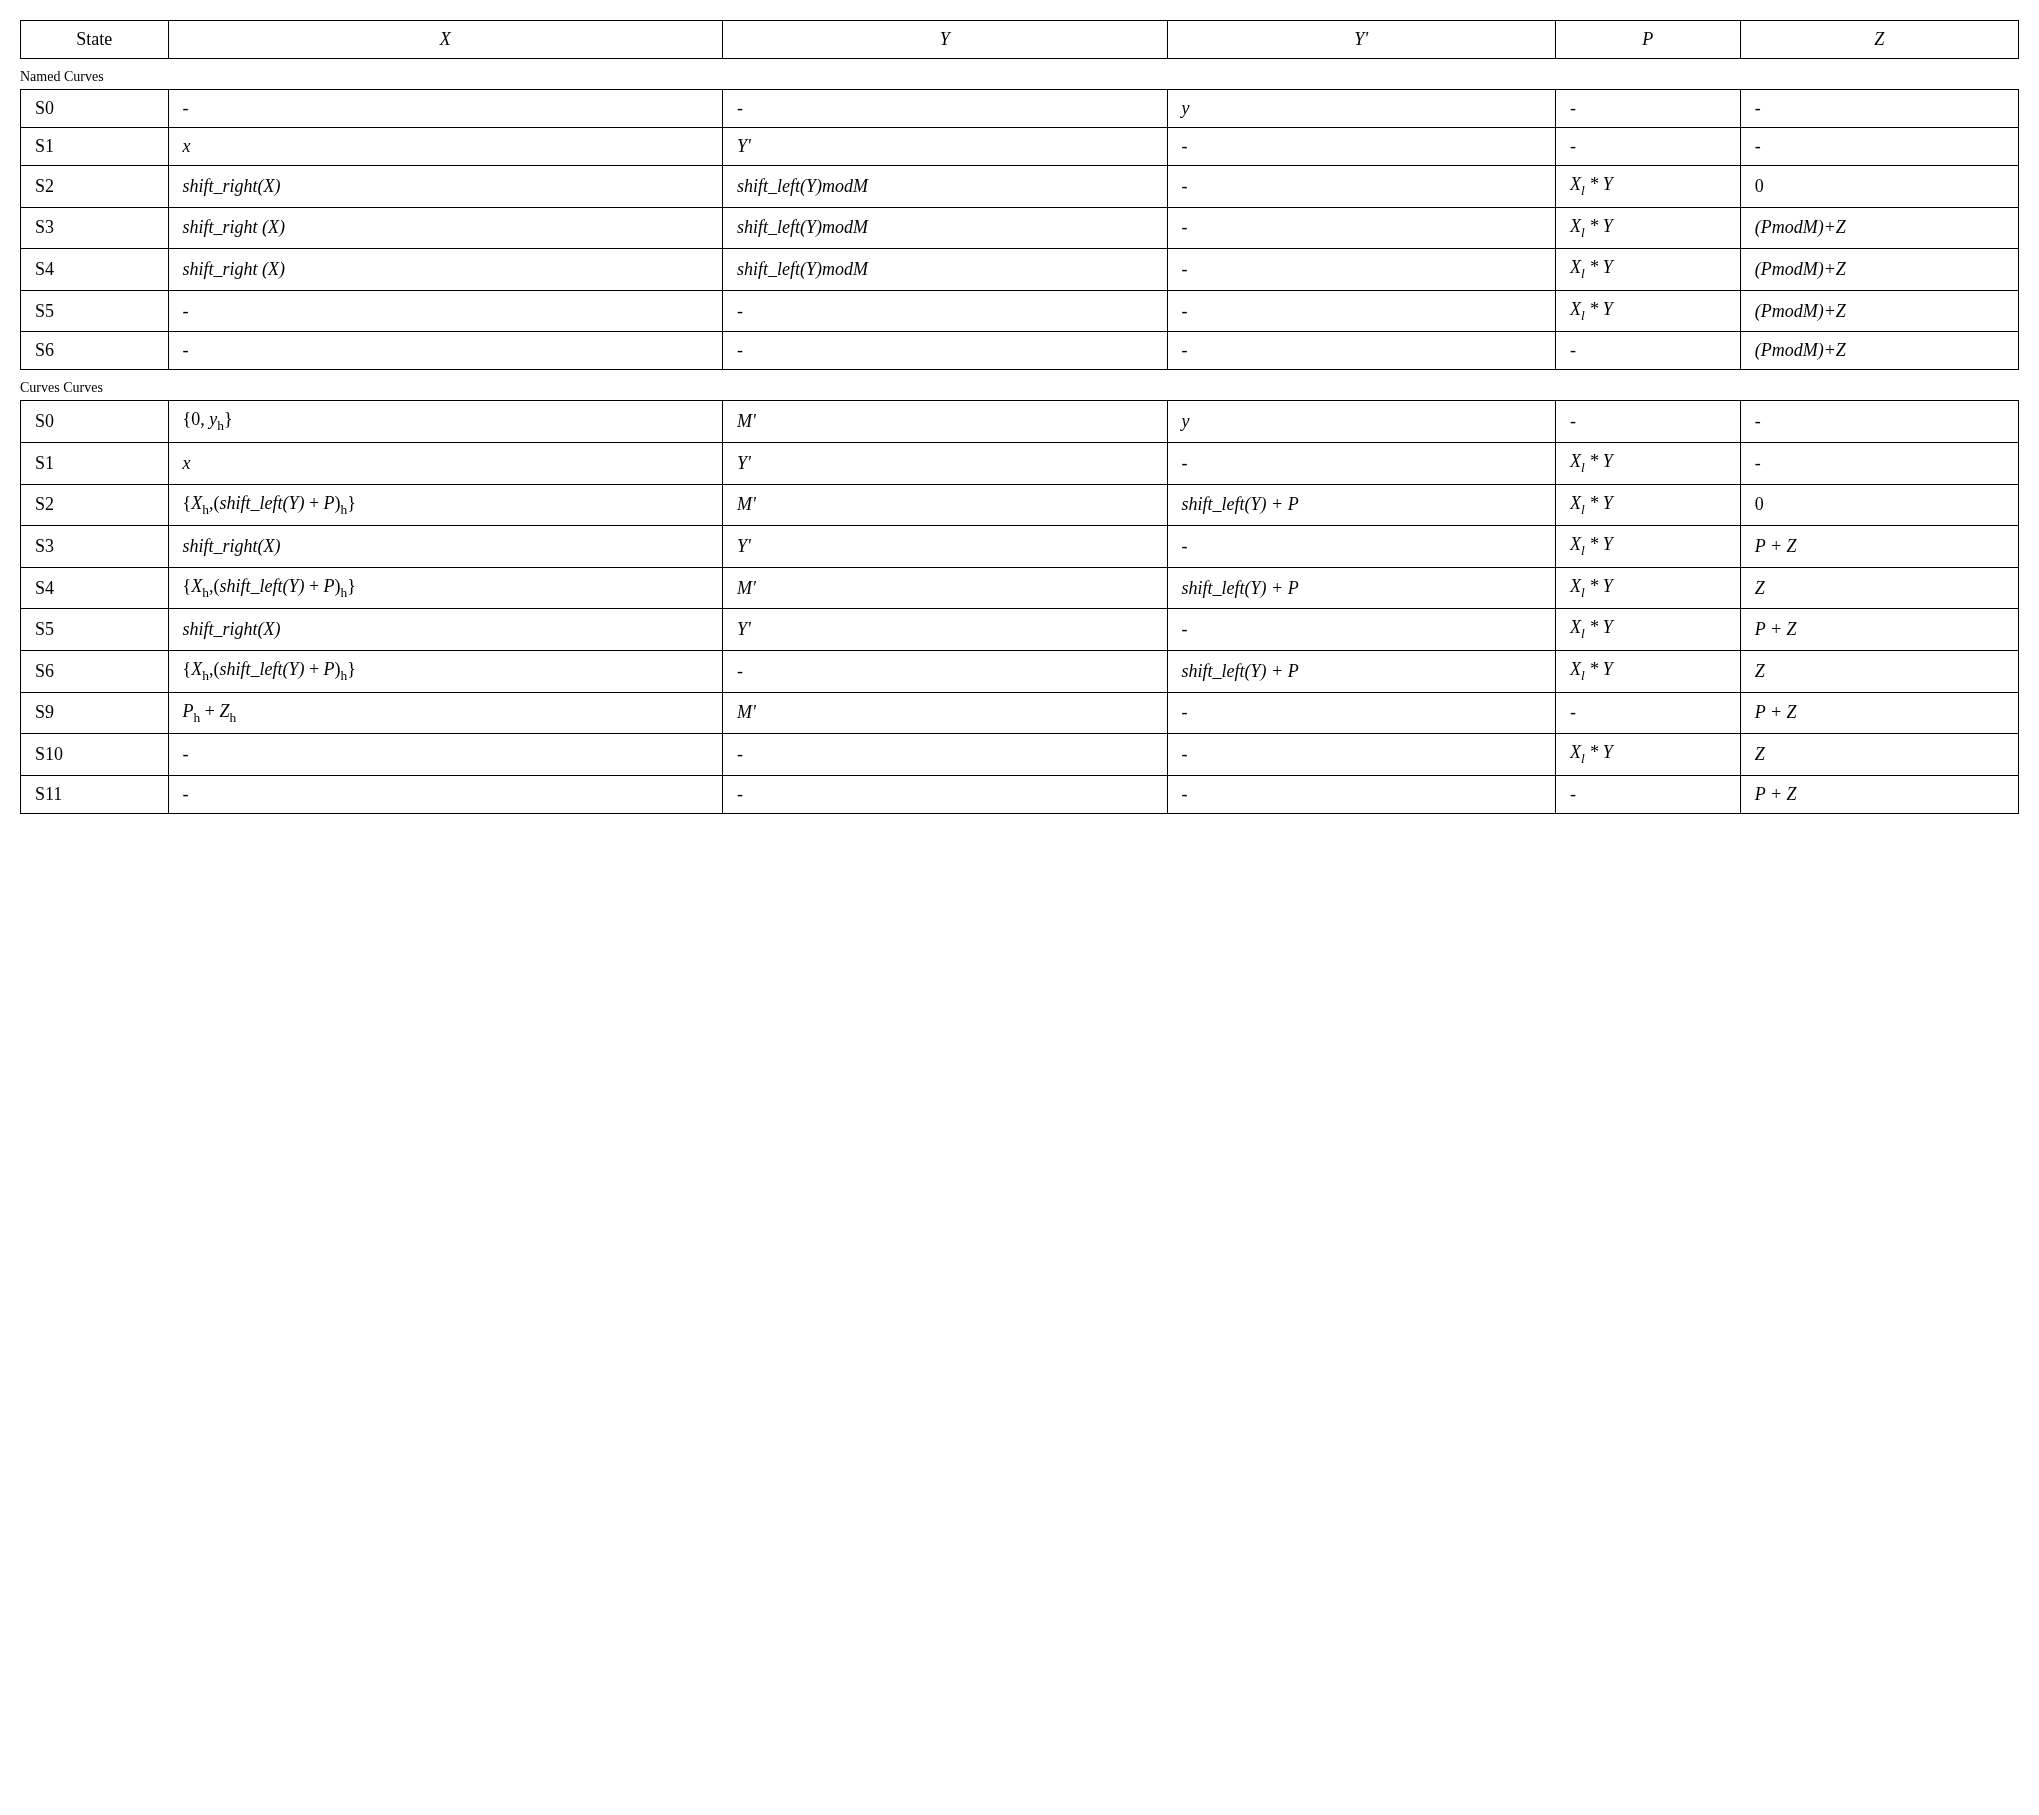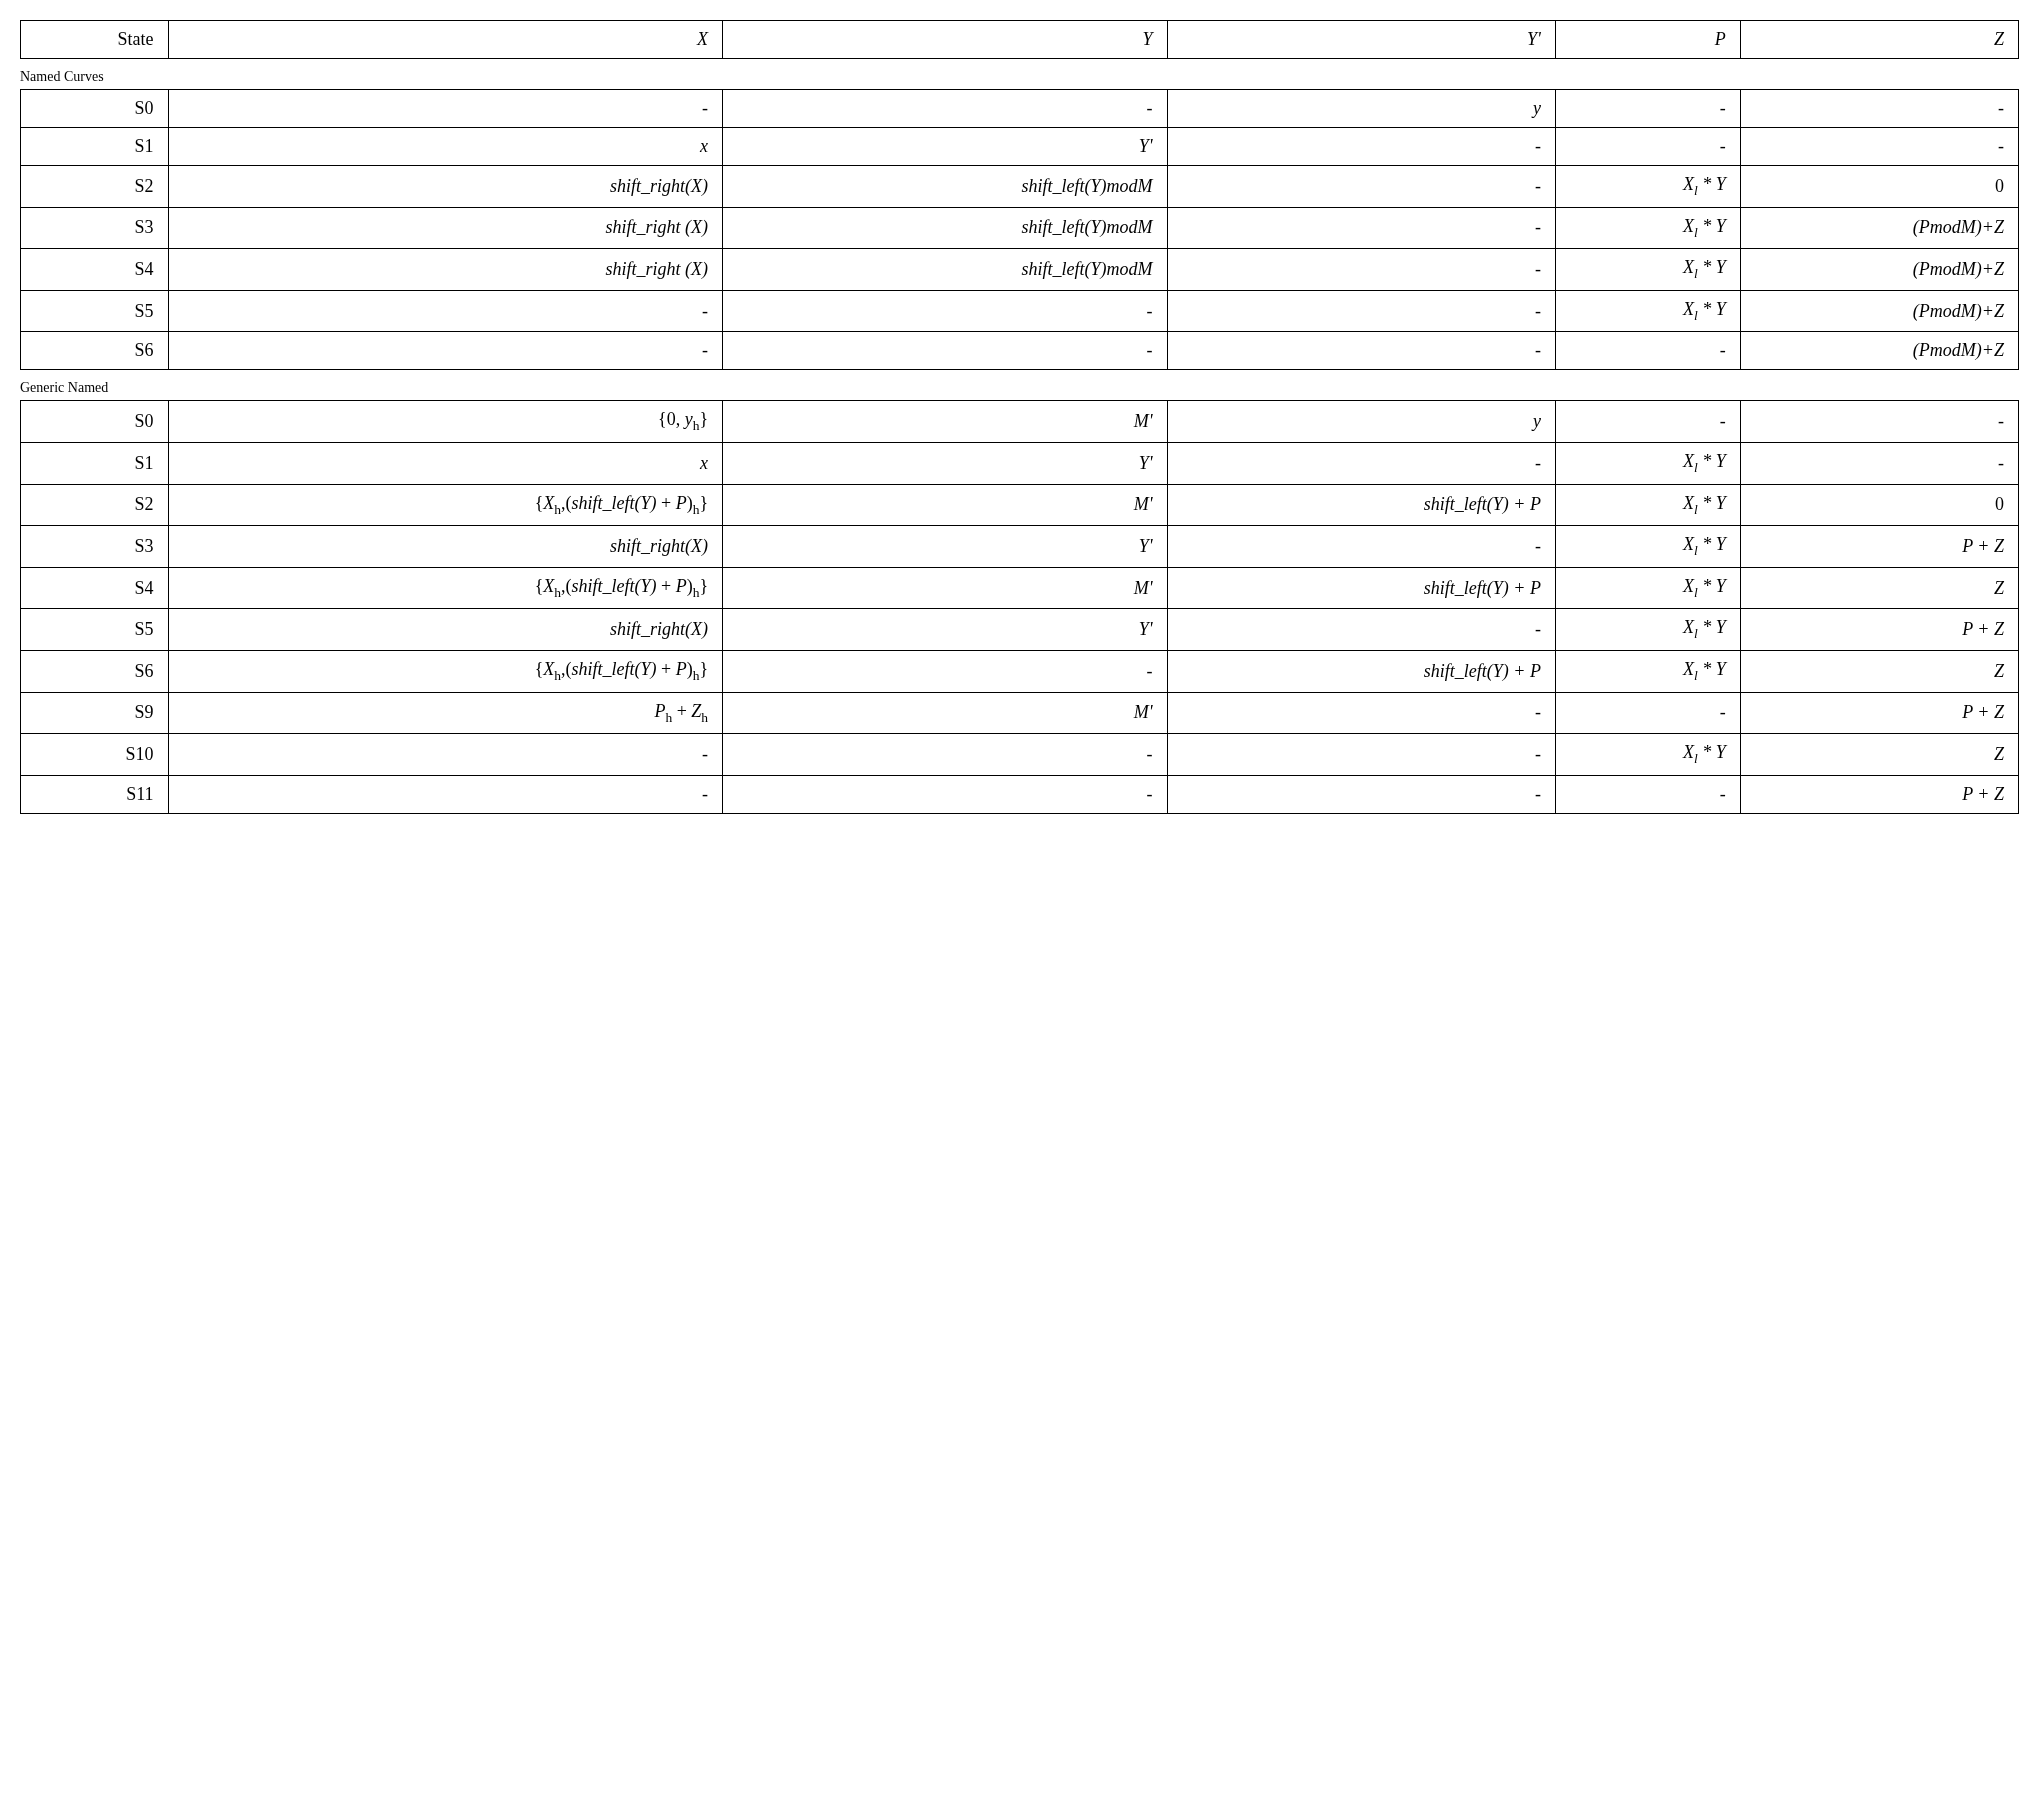--- a/index.html
+++ b/index.html
@@ -11,21 +11,20 @@
       background: #fff;
       font-family: 'Times New Roman', Times, serif;
       font-size: 18px;
       padding: 20px;
       color: #000;
     }
     table {
       border-collapse: collapse;
       width: 100%;
       margin-bottom: 8px;
-      text-align: right;
     }
     th, td {
       border: 1px solid #000;
       padding: 8px 14px;
       vertical-align: middle;
       min-height: 44px;
     }
     .section-heading {
       font-size: 14px;
       font-weight: normal;
@@ -136,21 +135,21 @@
     <td>S6</td>
     <td>-</td>
     <td>-</td>
     <td>-</td>
     <td>-</td>
     <td><em>(PmodM)+Z</em></td>
   </tr>
 </tbody>
   </table>
 
-<div class="section-heading">Generic Named</div>
+<div class="section-heading">Curves Curves</div>
 
 <table>
   <colgroup>
     <col style="width:79px">
     <col style="width:297px">
     <col style="width:238px">
     <col style="width:208px">
     <col style="width:99px">
     <col style="width:149px">
   </colgroup>

